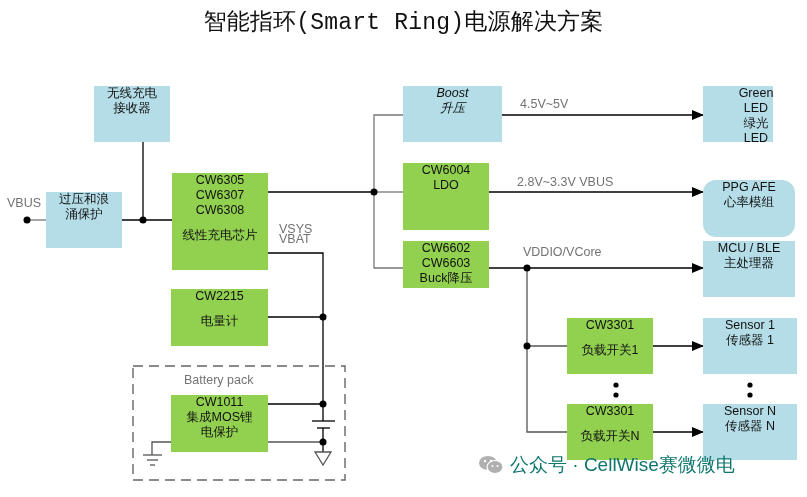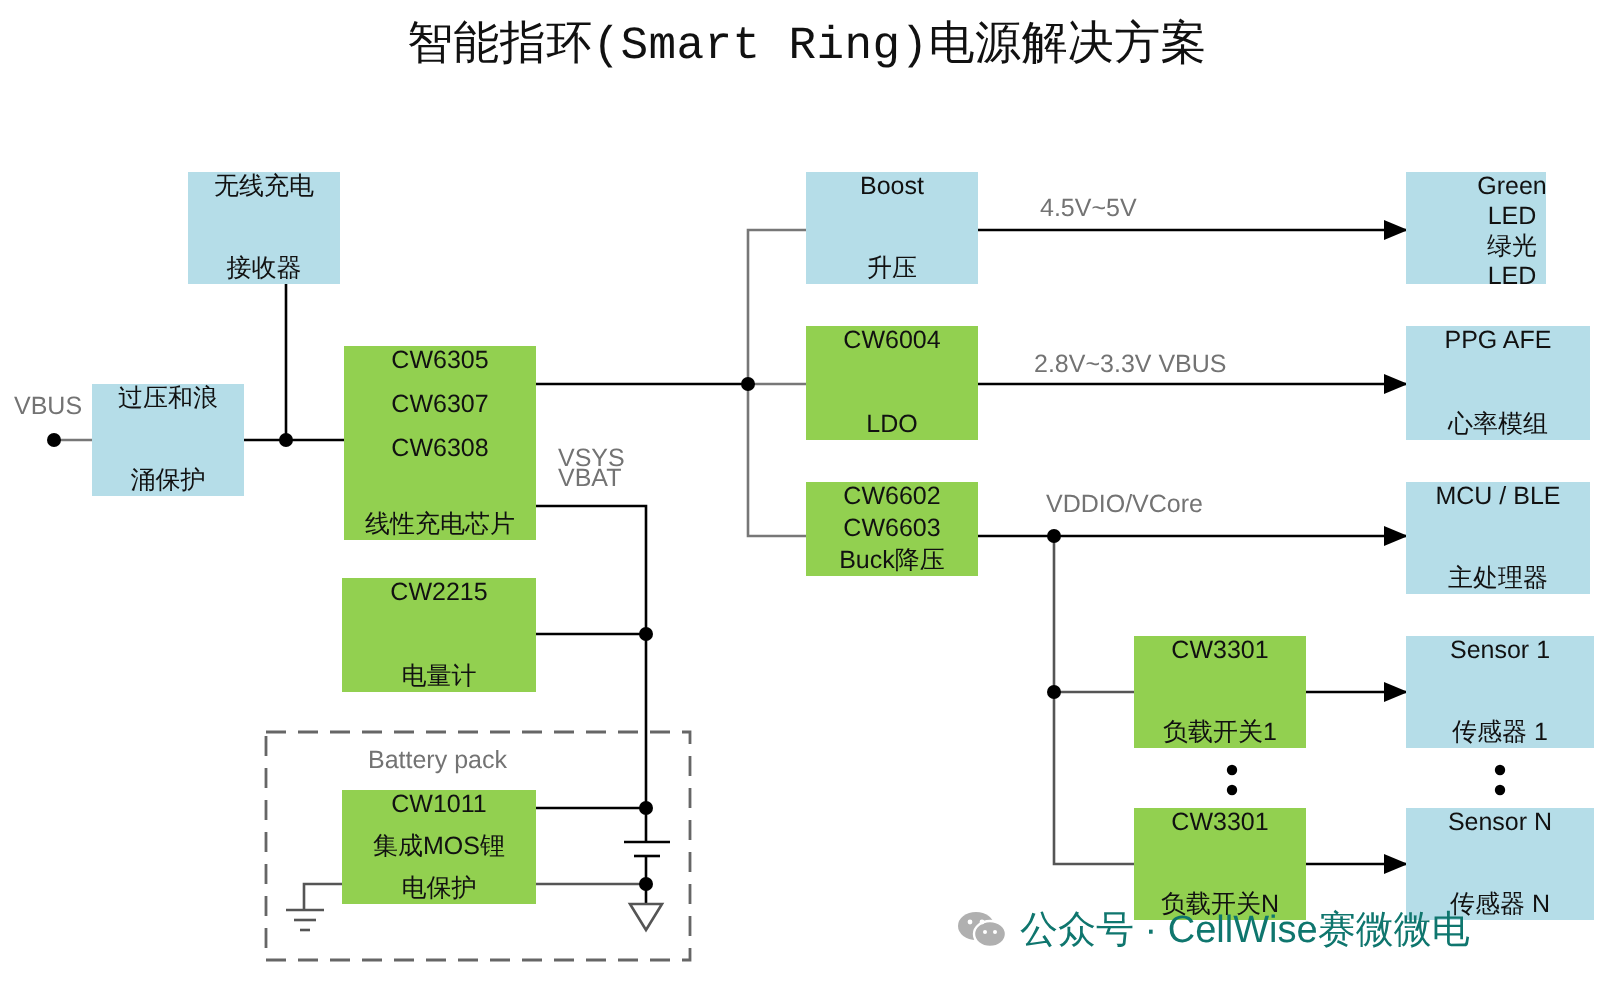--- a/index.html
+++ b/index.html
@@ -2,21 +2,21 @@
 <html><head>
   <meta charset="utf-8">
   <style>
     html, body { margin: 0; padding: 0; background: #ffffff; }
     body { width: 807px; height: 497px; position: relative; overflow: hidden;
            font-family: "Liberation Sans", "DejaVu Sans", sans-serif; color: #111; }
     #diagram { position: absolute; left: 0; top: 0; }
     .title { position: absolute; left: 0; width: 807px; top: 6px; text-align: center;
              font-size: 23px; color: #111; letter-spacing: 0.2px; font-family: Liberation Mono, monospace; }
     .box { position: absolute; display: flex; flex-direction: column; align-items: center;
-           justify-content: space-between; text-align: center; font-size: 12.5px; line-height: 15px; box-sizing: border-box; }
+           justify-content: flex-start; text-align: center; font-size: 12.5px; line-height: 15px; box-sizing: border-box; }
     .blue { background: #b5dde8; }
     .green { background: #92d050; }
     .box .gap { height: 10px; }
     .lbl { position: absolute; font-size: 12.5px; color: #737373; white-space: nowrap; }
     .watermark { position: absolute; left: 478px; top: 452px; font-size: 19px; color: #0f766e;
                  white-space: nowrap; display: flex; align-items: center; gap: 6px; }
     .wm-icon { display: inline-block; width: 26px; height: 20px; position: relative; }
   </style>
 </head>
 <body>
@@ -98,43 +98,43 @@
   <span>CW6305</span>
   <span>CW6307</span>
   <span>CW6308</span>
   <span class="gap"></span>
   <span>线性充电芯片</span>
 </div>
 
 <div class="lbl" style="left:279px; top:174px;margin-top:48px;">VSYS</div>
 <div class="lbl" style="left:279px; top:232px;">VBAT</div>
 
-<div class="box blue" style="left:403px; top:86px; width:86px; height:56px;">
+<div class="box blue" style="left:403px; top:86px; width:99px; height:56px;font-style:italic;">
   <span>Boost</span>
   <span>升压</span>
 </div>
-<div class="box green" style="left:403px; top:163px; width:86px; height:57px;">
+<div class="box green" style="left:403px; top:163px; width:86px; height:67px;">
   <span>CW6004</span>
   <span>LDO</span>
 </div>
 <div class="box green" style="left:403px; top:241px; width:86px; height:47px;">
   <span>CW6602</span>
   <span>CW6603</span>
   <span>Buck降压</span>
 </div>
 
 <div class="lbl" style="left:520px; top:97px;">4.5V~5V</div>
 <div class="lbl" style="left:517px; top:175px;">2.8V~3.3V  VBUS</div>
 <div class="lbl" style="left:523px; top:245px;">VDDIO/VCore</div>
 
 <div class="box blue" style="left:703px; top:86px; width:70px; height:56px;padding-left:36px;">
   <span>Green LED</span>
   <span>绿光LED</span>
 </div>
-<div class="box blue" style="left:703px; top:163px; width:92px; height:57px;">
+<div class="box blue" style="left:703px; top:180px; width:92px; height:57px;border-radius:13px;">
   <span>PPG AFE</span>
   <span>心率模组</span>
 </div>
 <div class="box blue" style="left:703px; top:241px; width:92px; height:56px;">
   <span>MCU / BLE</span>
   <span>主处理器</span>
 </div>
 
 <div class="box green" style="left:171px; top:289px; width:97px; height:57px;">
   <span>CW2215</span>

